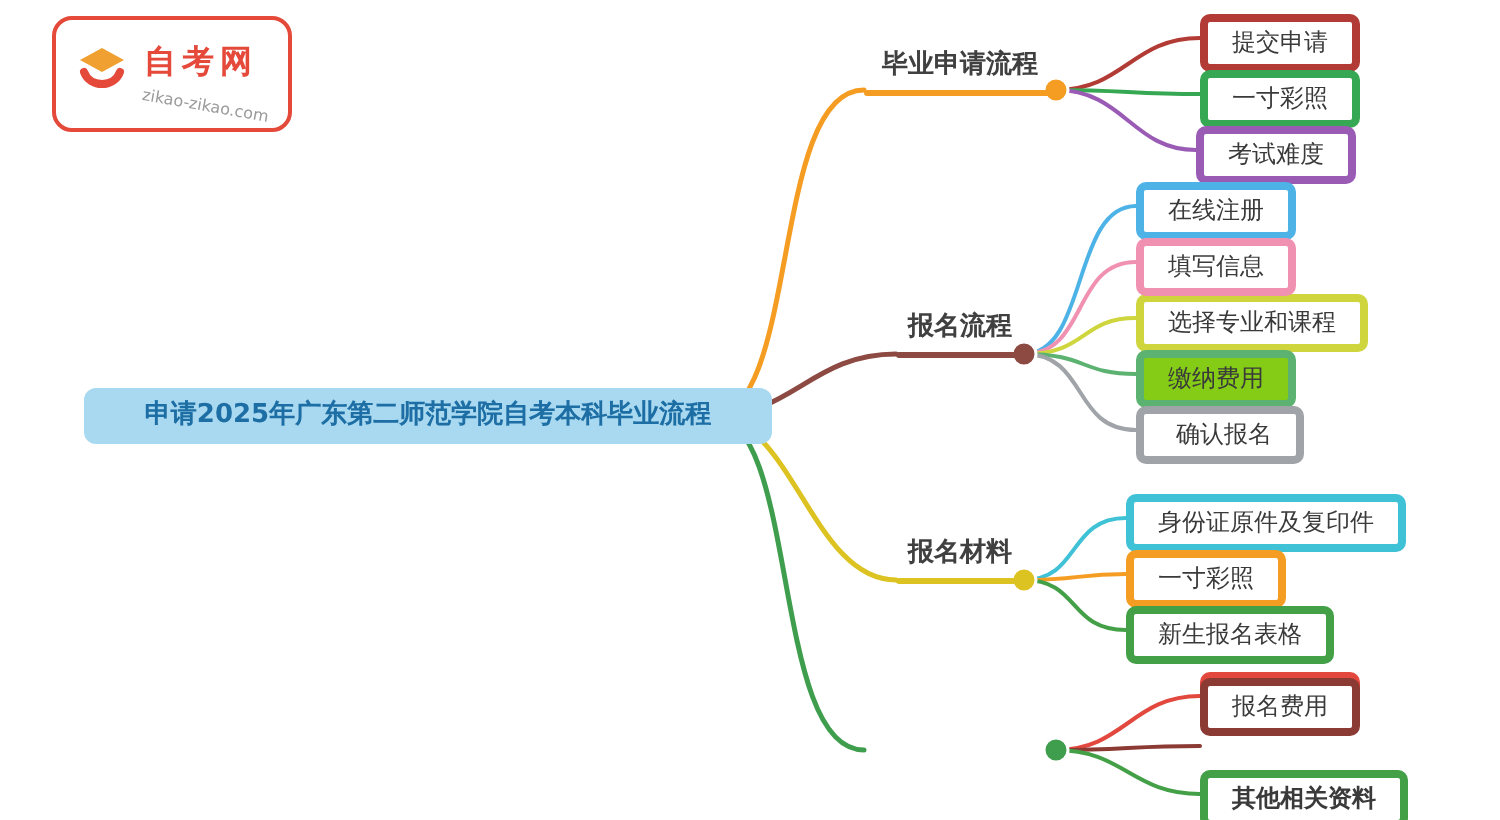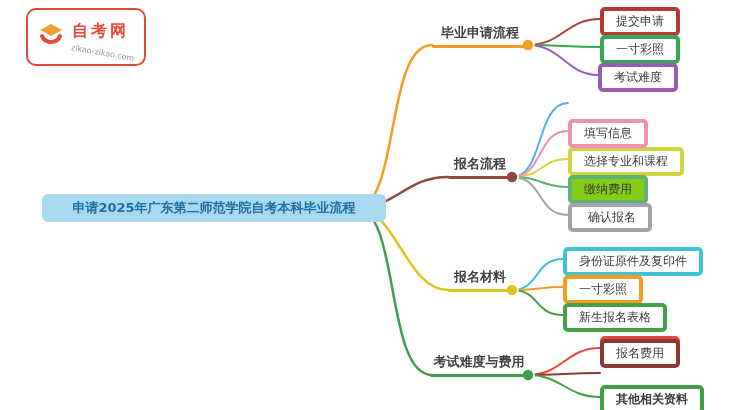--- a/index.html
+++ b/index.html
@@ -83,29 +83,26 @@
     <div class="branch-underline" style="background-color: rgb(245, 157, 34);"></div>
   </div>
   <div class="branch" style="left:448px; top:156px; width:64px;">
     <div class="branch-label">报名流程</div>
     <div class="branch-underline" style="background-color: rgb(140, 74, 66);"></div>
   </div>
   <div class="branch" style="left:448px; top:269px; width:64px;">
     <div class="branch-label">报名材料</div>
     <div class="branch-underline" style="background-color: rgb(221, 195, 33);"></div>
   </div>
-  <div class="branch" style="left:430px; top:354px; width:98px;">
-    <div class="branch-label">考试难度与费用</div>
-    <div class="branch-underline" style="background-color: rgb(63, 158, 77);"></div>
-  </div>
 
   <div class="leaf" style="left: 600px; top: 7px; border-color: rgb(178, 59, 53);">提交申请</div>
   <div class="leaf" style="left: 600px; top: 35px; border-color: rgb(54, 168, 83);">一寸彩照</div>
   <div class="leaf" style="left: 598px; top: 63px; border-color: rgb(154, 91, 181);">考试难度</div>
 
+  <div class="leaf" style="left: 568px; top: 91px; border-color: rgb(77, 179, 230);">在线注册</div>
   <div class="leaf" style="left: 568px; top: 147px; border-color: rgb(207, 214, 61);">选择专业和课程</div>
   <div class="leaf" style="left: 568px; top: 119px; border-color: rgb(241, 145, 178);">填写信息</div>
   <div class="leaf" style="left: 568px; top: 175px; border-color: rgb(92, 178, 112); background-color: #84cc16;">缴纳费用</div>
   <div class="leaf" style="left: 568px; top: 203px; border-color: rgb(160, 164, 168); padding-left: 16px;">确认报名</div>
 
   <div class="leaf" style="left: 563px; top: 247px; border-color: rgb(63, 193, 214);">身份证原件及复印件</div>
   <div class="leaf" style="left: 563px; top: 275px; border-color: rgb(245, 157, 34);">一寸彩照</div>
   <div class="leaf" style="left: 563px; top: 303px; border-color: rgb(67, 160, 71);">新生报名表格</div>
 
   <div class="leaf" style="left: 600px; top: 336px; border-color: rgb(226, 72, 61);">考试难度</div>

